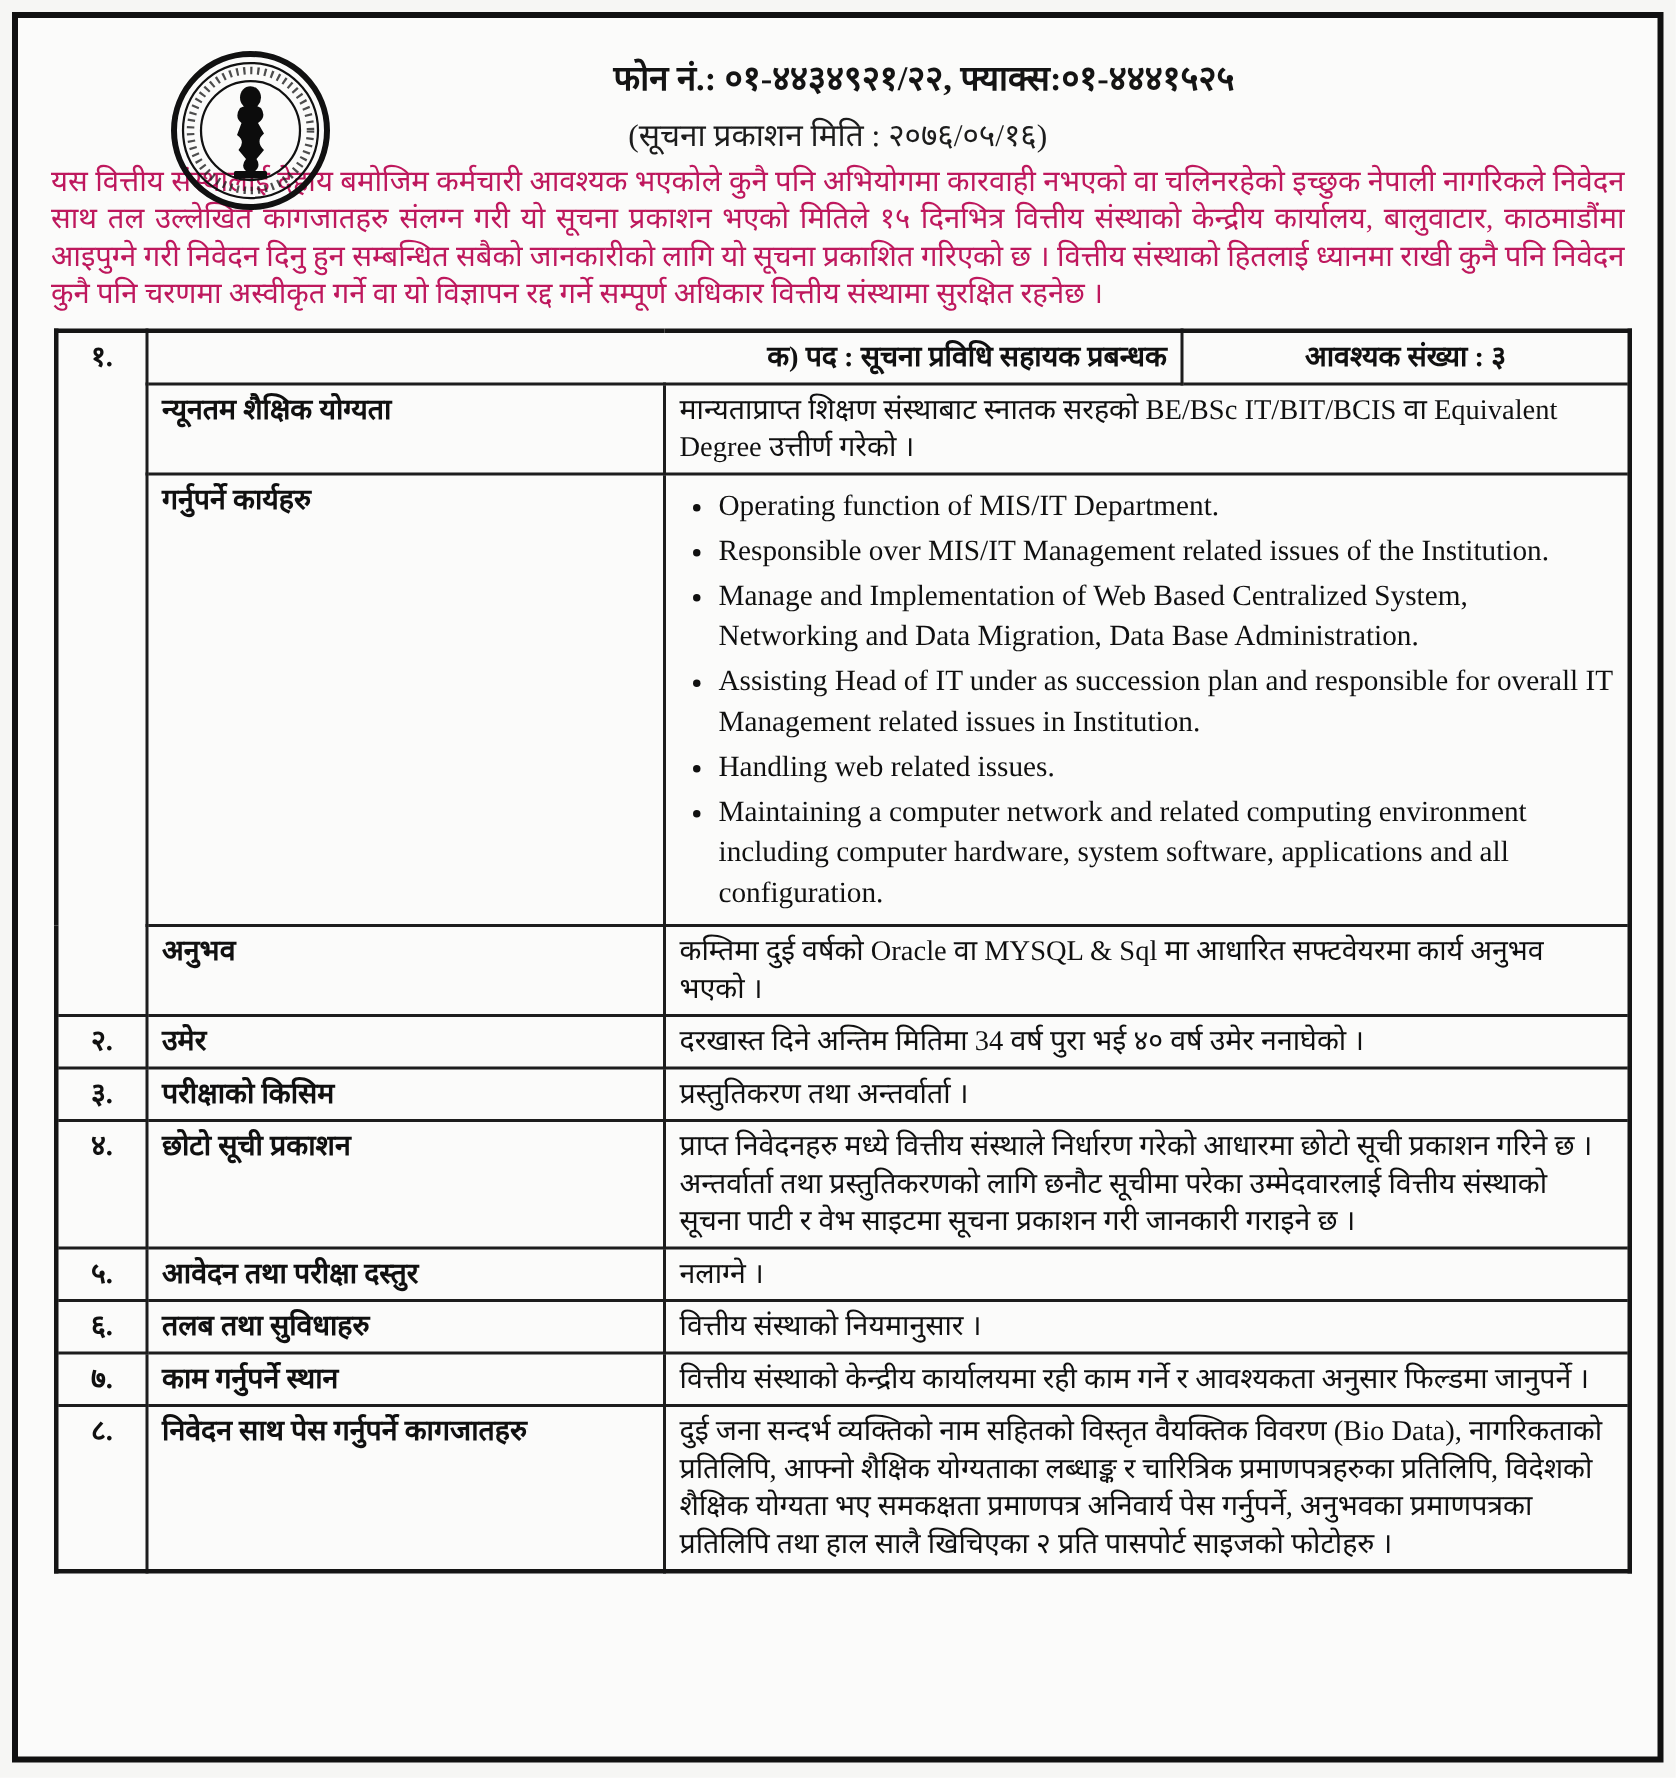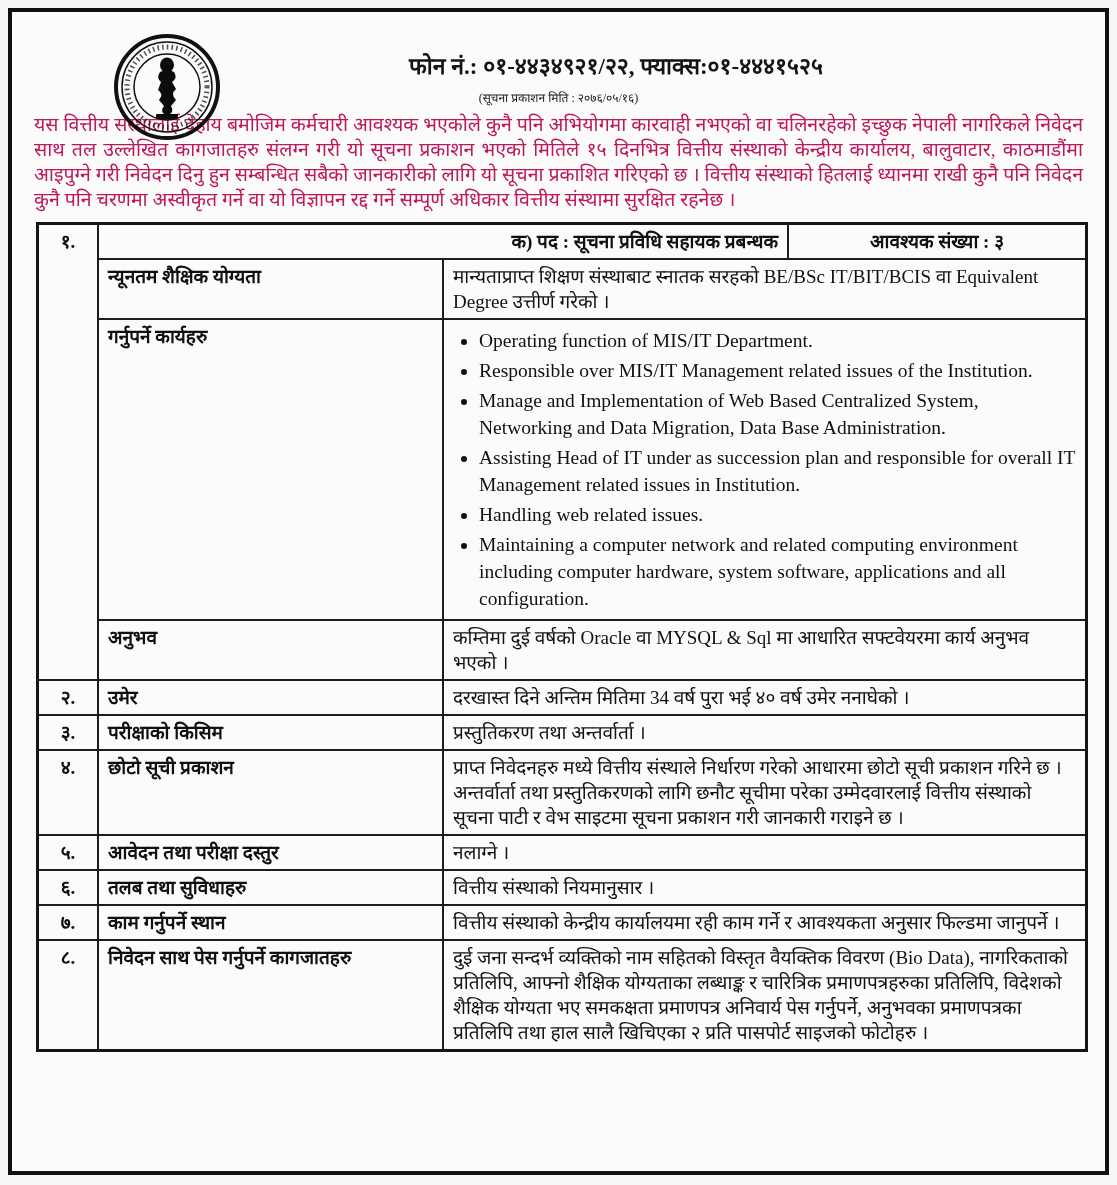--- a/index.html
+++ b/index.html
@@ -21,30 +21,30 @@
   .header{position:relative;padding:18px 10px 0 10px;}
   .logo{
     position:absolute;left:100px;top:20px;width:110px;height:110px;
   }
   .head-text{margin-left:115px;text-align:center;}
   .org-name{
     font-size:44px;font-weight:bold;line-height:52px;
     letter-spacing:0px;color:#0d0d0d;
   }
   .org-address{font-size:22px;font-weight:bold;margin-top:6px;color:#141414;}
-  .org-phone{font-size:23px;font-weight:bold;margin-top:19px;color:#141414;}
+  .org-phone{font-size:23px;font-weight:bold;margin-top:5px;color:#141414;}
   
   .banner{
     margin:12px 16px 0 16px;height:48px;background:#0a0a0a;
     display:flex;align-items:center;justify-content:center;
     box-shadow:0 0 2px #000;
   }
   .banner-title{color:#f7f7f7;font-size:30px;font-weight:bold;letter-spacing:1px;}
   
-  .pub-date{text-align:center;font-size:12px;margin-top:8px;color:#1c1c1c;}
+  .pub-date{text-align:center;font-size:21px;margin-top:8px;color:#1c1c1c;}
   .intro{
     margin:6px 22px 0 22px;font-size:19.5px;line-height:25px;
     text-align:justify;color:#be185d;font-weight:500;
   }
   
   table.vacancy{
     border-collapse:collapse;table-layout:fixed;
     margin:10px 0 0 24px;width:1052px;
     border:3px solid #151515;
   }

